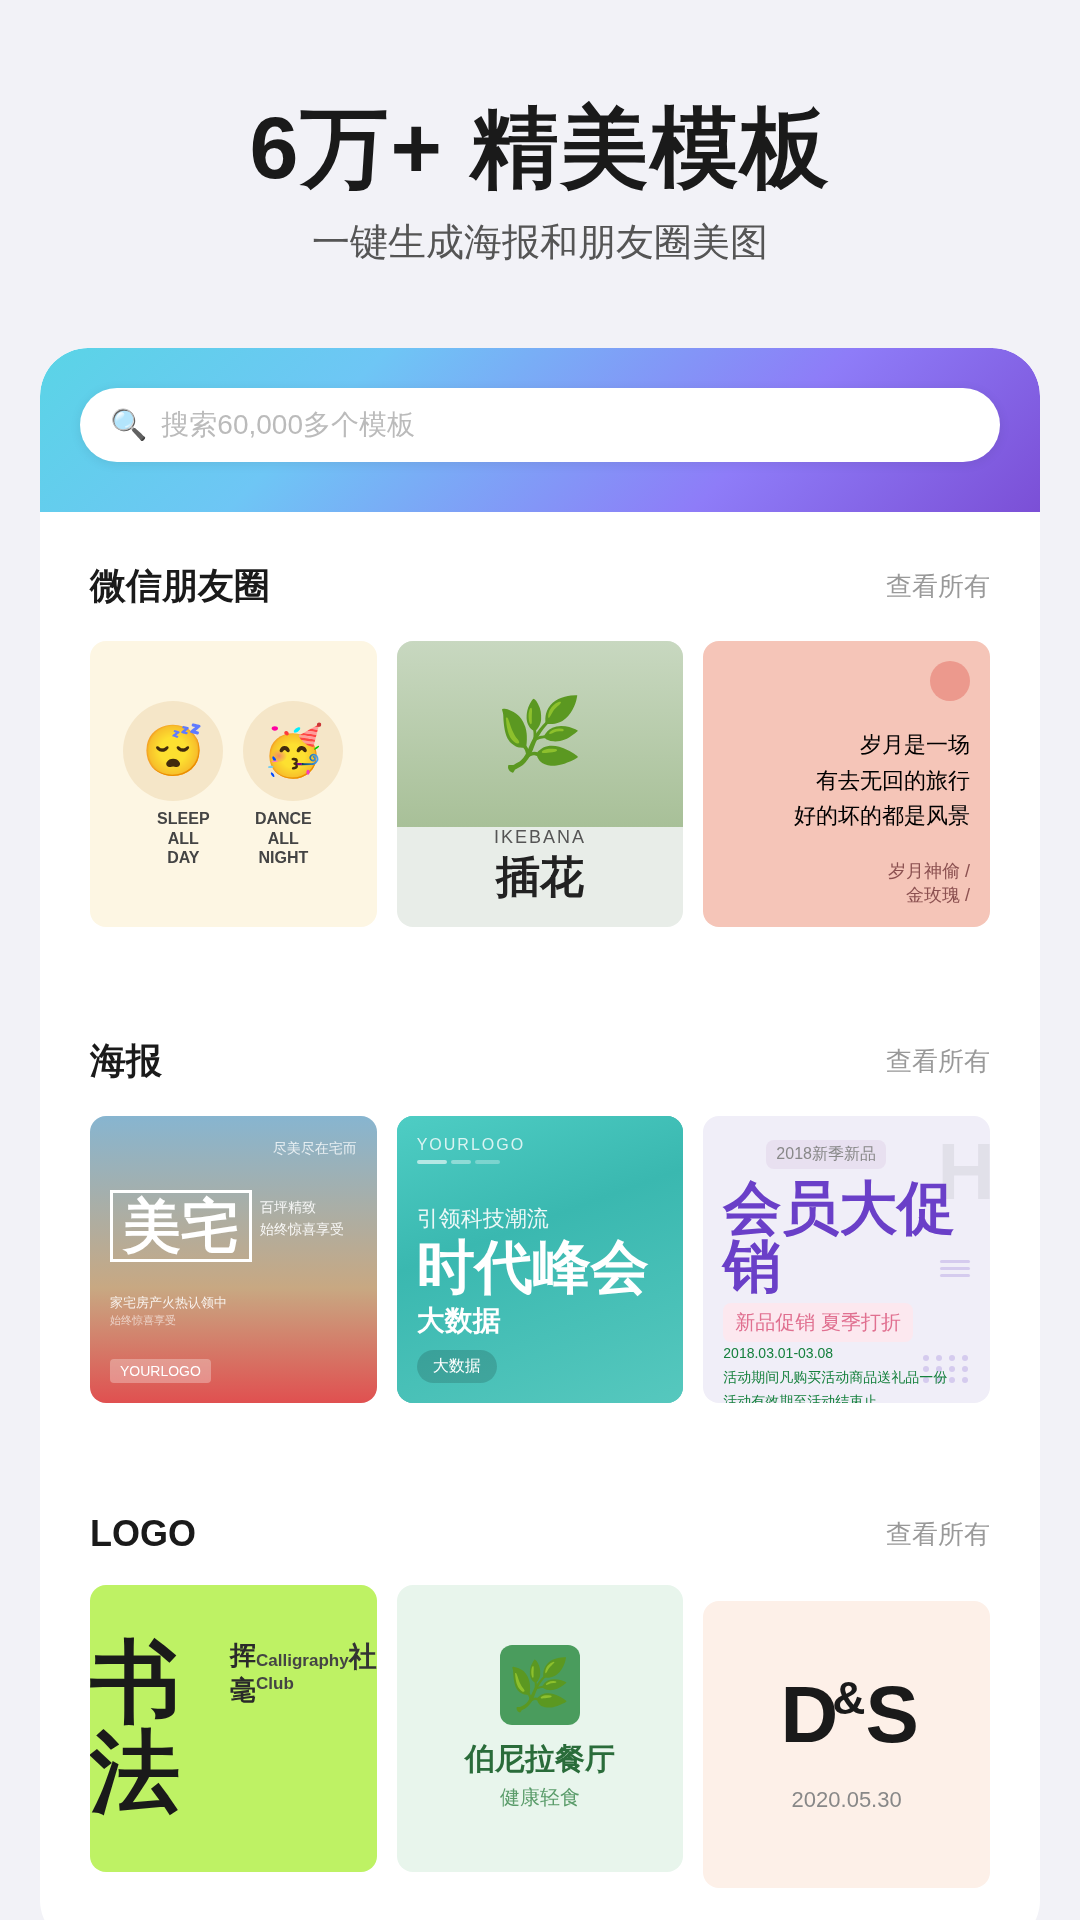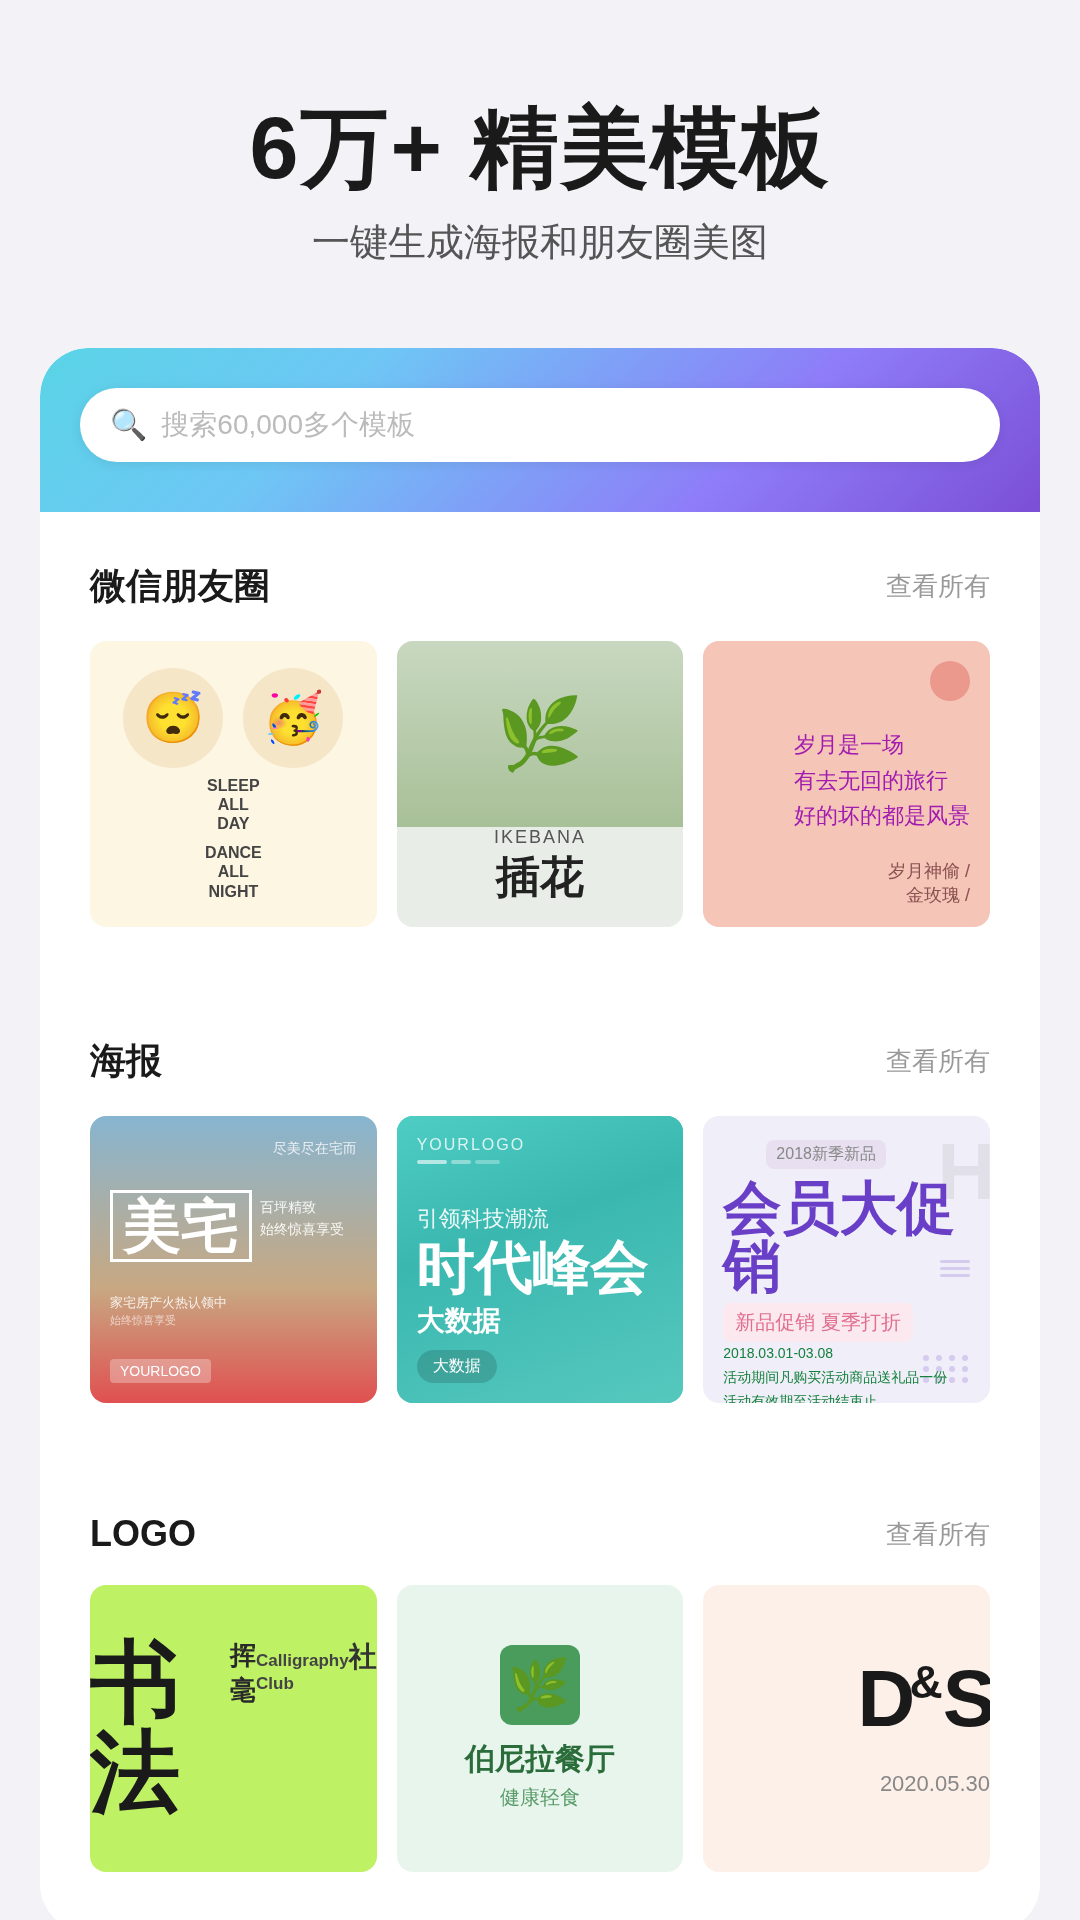--- a/index.html
+++ b/index.html
@@ -123,21 +123,20 @@
       justify-content: center;
       font-size: 50px;
     }
     .wechat-card-1 .label-row {
       display: flex;
       gap: 10px;
       font-size: 18px;
       font-weight: 800;
       color: #333;
       text-align: center;
-      flex-direction: column;
     }
     .label-item {
       font-size: 16px;
       font-weight: 900;
       color: #444;
       text-transform: uppercase;
       line-height: 1.2;
       text-align: center;
       width: 90px;
     }
@@ -183,22 +182,22 @@
     .wechat-card-3 {
       background: #f5c5b8;
       display: flex;
       flex-direction: column;
       align-items: flex-end;
       justify-content: space-between;
       padding: 20px;
     }
     .poem-text {
       font-size: 22px;
-      color: #a21caf;
-      text-align: left;
+      color: #000000;
+      text-align: right;
       line-height: 1.6;
     }
     .author-row {
       text-align: right;
       font-size: 18px;
       color: #8b5050;
     }
     .pink-circle {
       width: 40px;
       height: 40px;
@@ -290,23 +289,24 @@
       display: flex;
       align-items: center;
       justify-content: center;
       font-size: 50px;
     }
 
     .logo-card-3 {
       background: #fdf0e8;
       display: flex;
       flex-direction: column;
-      align-items: flex-end;
+      align-items: center;
       justify-content: center;
       gap: 24px;
+      margin-top: 16px;
     }
 
     
     .dot-grid {
       position: absolute;
       bottom: 20px;
       right: 20px;
       display: grid;
       grid-template-columns: repeat(4, 8px);
       gap: 5px;

